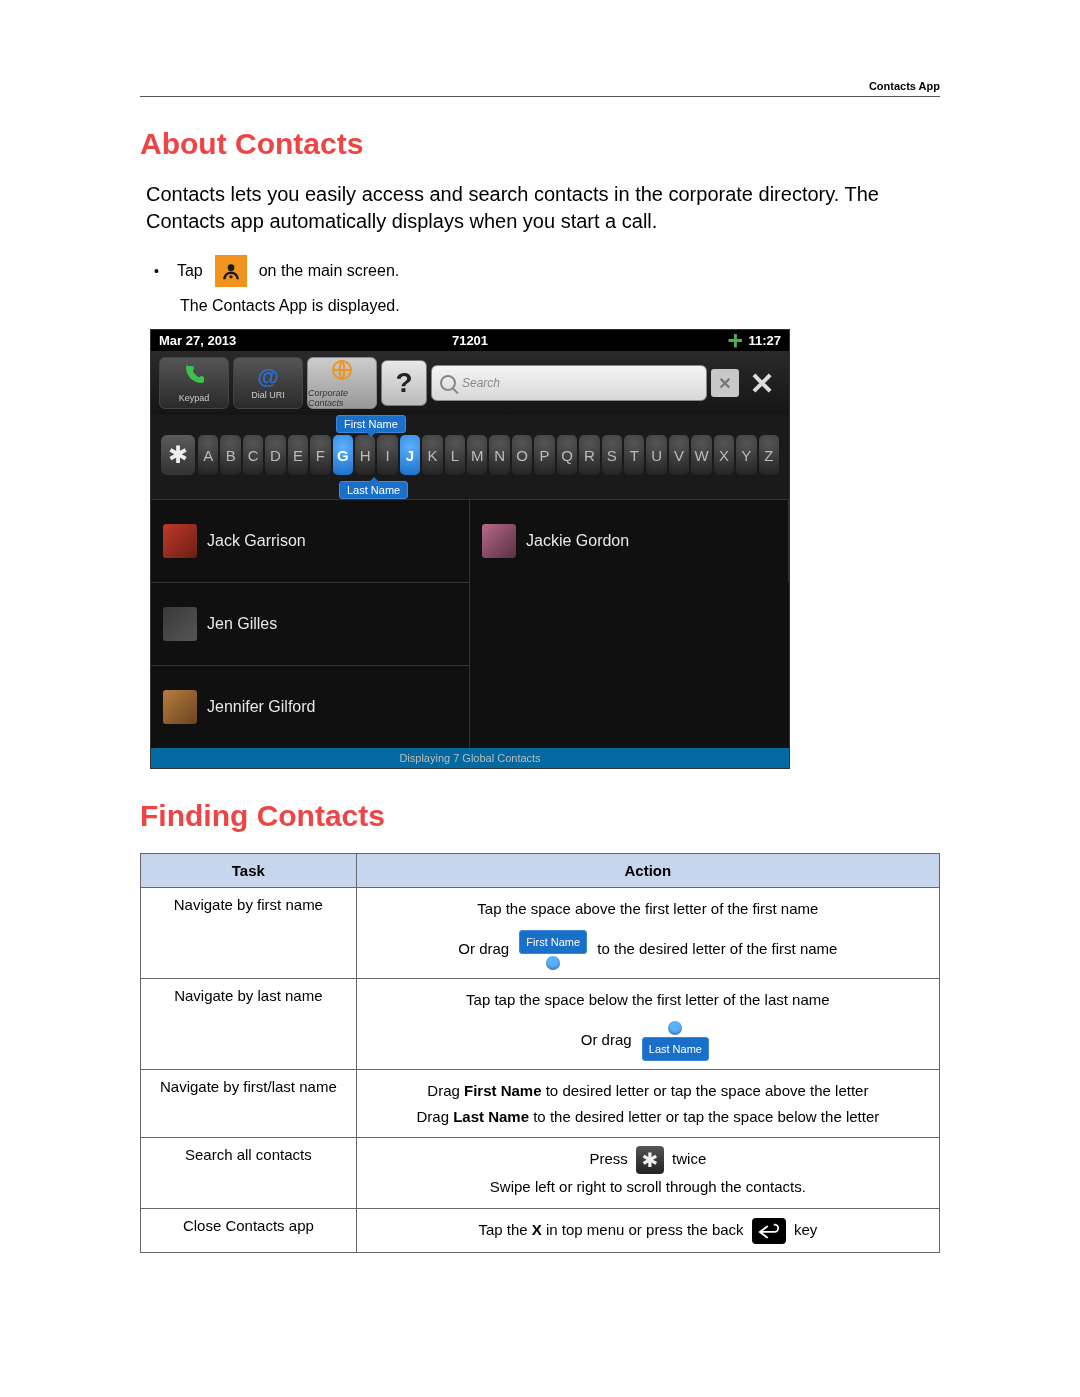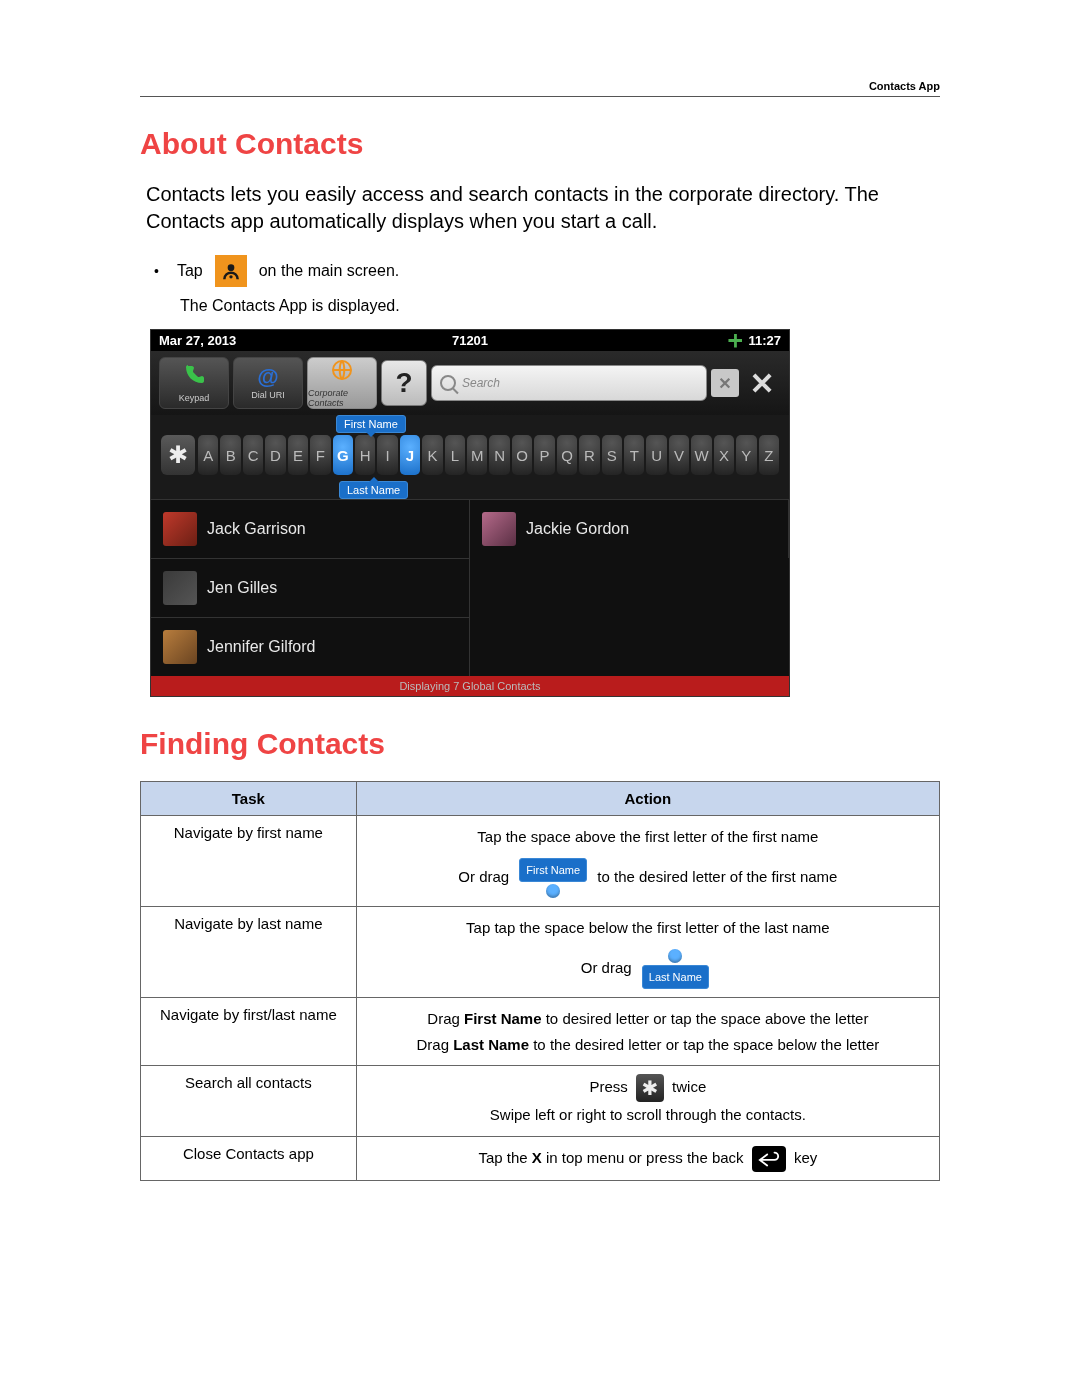--- a/index.html
+++ b/index.html
@@ -143,39 +143,39 @@
   .tag.top { top: -6px; }
   .tag.top::after { top: 100%; border-top-color: #1a6fc9; }
   .tag.bottom { bottom: -6px; }
   .tag.bottom::after { bottom: 100%; border-bottom-color: #1a6fc9; }
   .contacts-grid {
     display: grid; grid-template-columns: 1fr 1fr;
     background: #101010;
   }
   .contact-item {
     display: flex; align-items: center; gap: 10px;
-    padding: 12px 12px;
+    padding: 24px 12px;
     border-top: 1px solid #333; border-right: 1px solid #333;
     font-size: 16px; color: #e8e8e8;
   }
   .avatar {
     width: 34px; height: 34px; border-radius: 3px;
     background: #444; display: flex; align-items: center; justify-content: center;
     overflow: hidden;
   }
   .avatar.blank svg { width: 22px; height: 22px; fill: #666; }
   .av1 { background: linear-gradient(135deg,#c0392b,#6b1f14); }
   .av2 { background: linear-gradient(135deg,#7d6a53,#3a2f22); }
   .av3 { background: linear-gradient(135deg,#3a3a3a,#555); }
   .av4 { background: linear-gradient(135deg,#b87d3d,#6a4421); }
   .av5 { background: linear-gradient(135deg,#b56a8a,#5a2f44); }
   .av6 { background: linear-gradient(135deg,#9a6a4a,#4a2f1f); }
   .shot .footer {
     text-align: center; font-size: 11px; color: #bbb;
-    padding: 4px; background: #b91c1c;
+    padding: 4px; background: #0369a1;
   }
   
   table.task-table {
     border-collapse: collapse;
     width: 100%; margin-top: 8px;
     font-size: 15px;
   }
   table.task-table th, table.task-table td {
     border: 1px solid #666;
     padding: 8px 10px;

